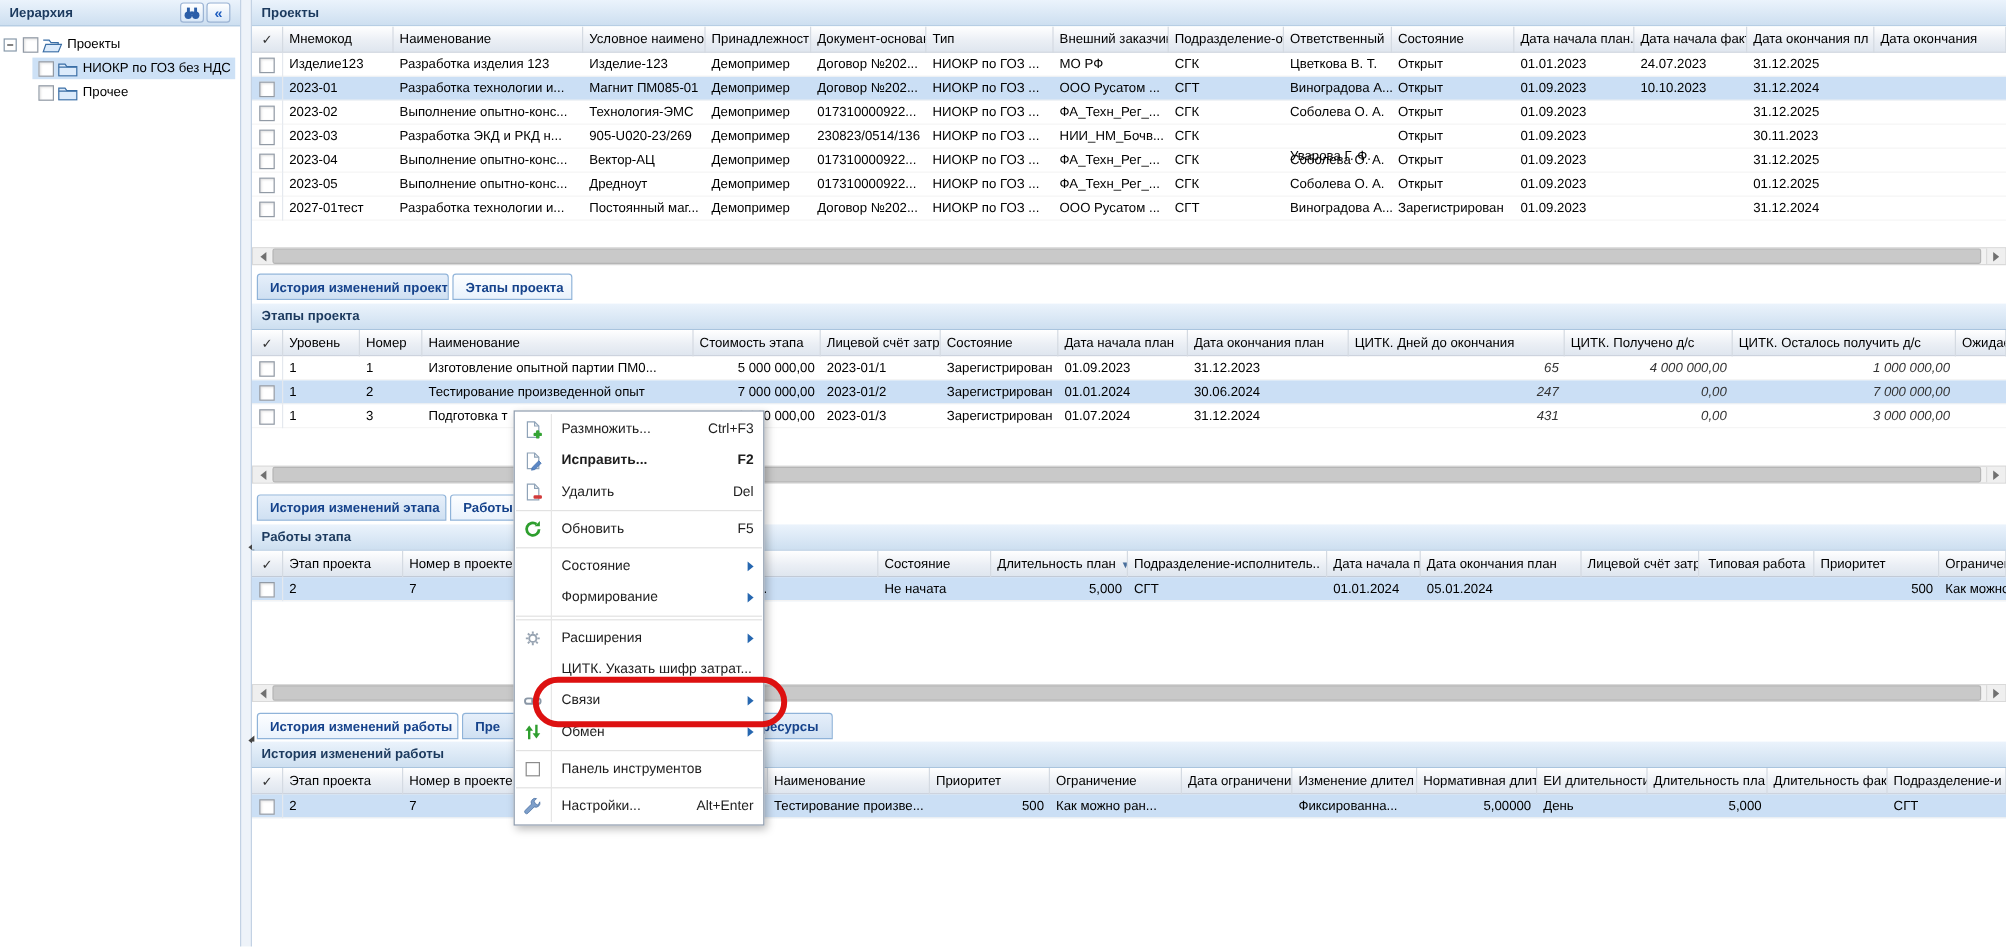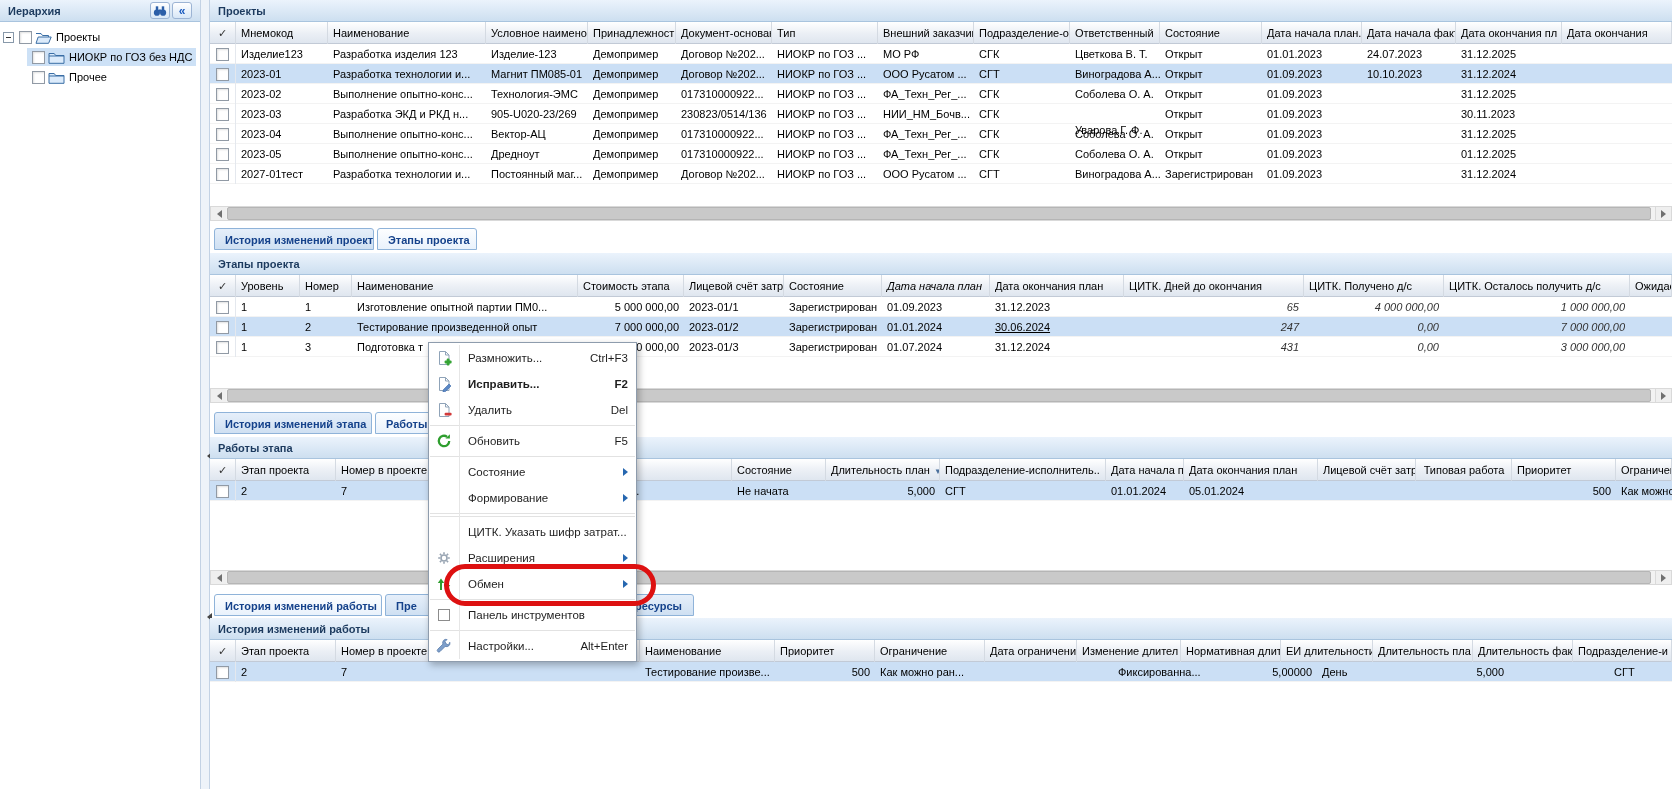--- a/index.html
+++ b/index.html
@@ -332,21 +332,21 @@
     </div>
     <div class="grid" style="top:275px;height:82px">
         <div class="ghrow">
           <div class="gh chk" style="width: 26px;">✓</div>
           <div class="gh" style="width: 64px;">Уровень</div>
           <div class="gh" style="width: 52px;">Номер</div>
           <div class="gh" style="width: 226px;">Наименование</div>
           <div class="gh" style="width: 106px;">Стоимость этапа</div>
           <div class="gh" style="width: 100px;">Лицевой счёт затрат.</div>
           <div class="gh" style="width: 98px;">Состояние</div>
-          <div class="gh" style="width: 108px; font-style: italic;">Дата начала план</div>
+          <div class="gh" style="width: 108px;">Дата начала план</div>
           <div class="gh" style="width: 134px;">Дата окончания план</div>
           <div class="gh" style="width: 180px;">ЦИТК. Дней до окончания</div>
           <div class="gh" style="width: 140px;">ЦИТК. Получено д/с</div>
           <div class="gh" style="width: 186px;">ЦИТК. Осталось получить д/с</div>
           <div class="gh" style="width: 42px;">Ожидаемы</div>
         </div>
         <div class="grow">
           <div class="gc chk" style="width: 26px;">
             <div class="cb"></div>
           </div>
@@ -367,21 +367,21 @@
           <div class="gc chk" style="width: 26px;">
             <div class="cb"></div>
           </div>
           <div class="gc" style="width: 64px;">1</div>
           <div class="gc" style="width: 52px;">2</div>
           <div class="gc" style="width: 226px;">Тестирование произведенной опыт</div>
           <div class="gc ar" style="width: 106px;">7 000 000,00</div>
           <div class="gc" style="width: 100px;">2023-01/2</div>
           <div class="gc" style="width: 98px;">Зарегистрирован</div>
           <div class="gc" style="width: 108px;">01.01.2024</div>
-          <div class="gc" style="width: 134px; text-decoration: underline;">30.06.2024</div>
+          <div class="gc" style="width: 134px;">30.06.2024</div>
           <div class="gc ar it" style="width: 180px;">247</div>
           <div class="gc ar it" style="width: 140px;">0,00</div>
           <div class="gc ar it" style="width: 186px;">7 000 000,00</div>
           <div class="gc" style="width: 42px;"></div>
         </div>
         <div class="grow">
           <div class="gc chk" style="width: 26px;">
             <div class="cb"></div>
           </div>
           <div class="gc" style="width: 64px;">1</div>
@@ -492,21 +492,21 @@
           <div class="gc chk" style="width: 26px;">
             <div class="cb"></div>
           </div>
           <div class="gc" style="width: 100px;">2</div>
           <div class="gc" style="width: 110px;">7</div>
           <div class="gc" style="width: 194px;"></div>
           <div class="gc" style="width: 135px;">Тестирование произве...</div>
           <div class="gc ar" style="width: 100px;">500</div>
           <div class="gc" style="width: 110px;">Как можно ран...</div>
           <div class="gc" style="width: 92px;"></div>
-          <div class="gc" style="width: 104px; margin-left: 36px;">Фиксированна...</div>
+          <div class="gc" style="width: 104px;">Фиксированна...</div>
           <div class="gc ar" style="width: 100px;">5,00000</div>
           <div class="gc" style="width: 92px;">День</div>
           <div class="gc ar" style="width: 100px;">5,000</div>
           <div class="gc" style="width: 100px;"></div>
           <div class="gc" style="width: 99px;">СГТ</div>
         </div>
       </div>
   </div>
 
   <div id="ctxmenu">
@@ -563,36 +563,48 @@
         <div class="mi-ar"></div>
       </div>
       <div class="mi">
         <div class="mi-ic"></div>
         <div class="mi-lb">Формирование</div>
         <div class="mi-ar"></div>
       </div>
       <div class="msep"></div>
       <div class="msep"></div>
       <div class="mi">
-        <div class="mi-ic"></div>
-        <div class="mi-lb">ЦИТК. Указать шифр затрат...</div>
-      </div>
-      <div class="mi">
         <div class="mi-ic">
           <svg width="16" height="16" viewBox="0 0 16 16">
             <circle cx="8" cy="8" r="3" fill="none" stroke="#98a4b2" stroke-width="1.6"></circle>
             <g stroke="#98a4b2" stroke-width="1.6">
               <path d="M8 2.2v2M8 11.8v2M2.2 8h2M11.8 8h2M3.9 3.9l1.4 1.4M10.7 10.7l1.4 1.4M12.1 3.9l-1.4 1.4M5.3 10.7l-1.4 1.4"></path>
             </g>
           </svg>
         </div>
         <div class="mi-lb">Расширения</div>
         <div class="mi-ar"></div>
       </div>
       <div class="mi">
+        <div class="mi-ic"></div>
+        <div class="mi-lb">ЦИТК. Указать шифр затрат...</div>
+      </div>
+      <div class="mi">
+        <div class="mi-ic">
+          <svg width="16" height="16" viewBox="0 0 16 16">
+            <g fill="none" stroke="#8a97a6" stroke-width="1.6">
+              <rect x="1.5" y="6" width="7" height="4.5" rx="2.2"></rect>
+              <rect x="7.5" y="6" width="7" height="4.5" rx="2.2"></rect>
+            </g>
+          </svg>
+        </div>
+        <div class="mi-lb">Связи</div>
+        <div class="mi-ar"></div>
+      </div>
+      <div class="mi">
         <div class="mi-ic">
           <svg width="16" height="16" viewBox="0 0 16 16">
             <path d="M5 14V6" stroke="#2e9e2e" stroke-width="2"></path>
             <path d="M1.8 7l3.2-4.4L8.2 7z" fill="#2e9e2e"></path>
             <path d="M11 2v8" stroke="#2e9e2e" stroke-width="2"></path>
             <path d="M7.8 9l3.2 4.4L14.2 9z" fill="#2e9e2e"></path>
           </svg>
         </div>
         <div class="mi-lb">Обмен</div>
         <div class="mi-ar"></div>

